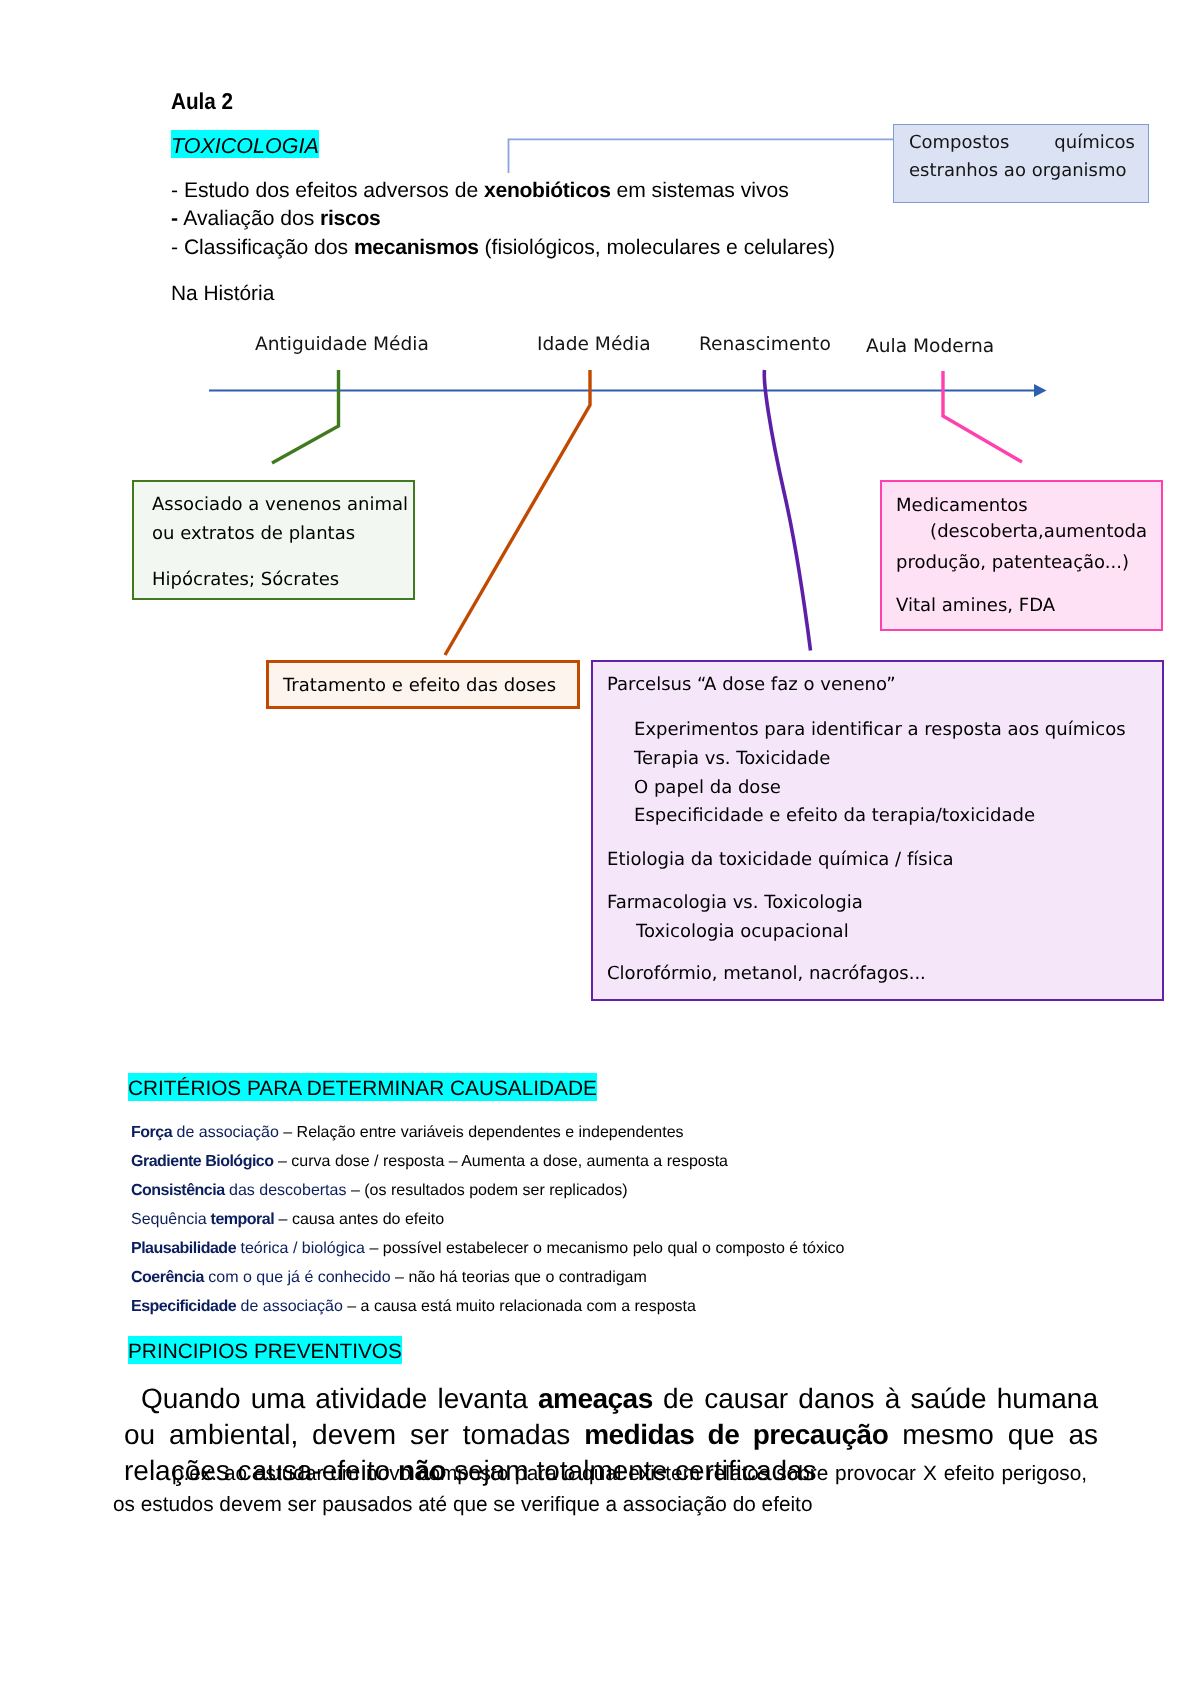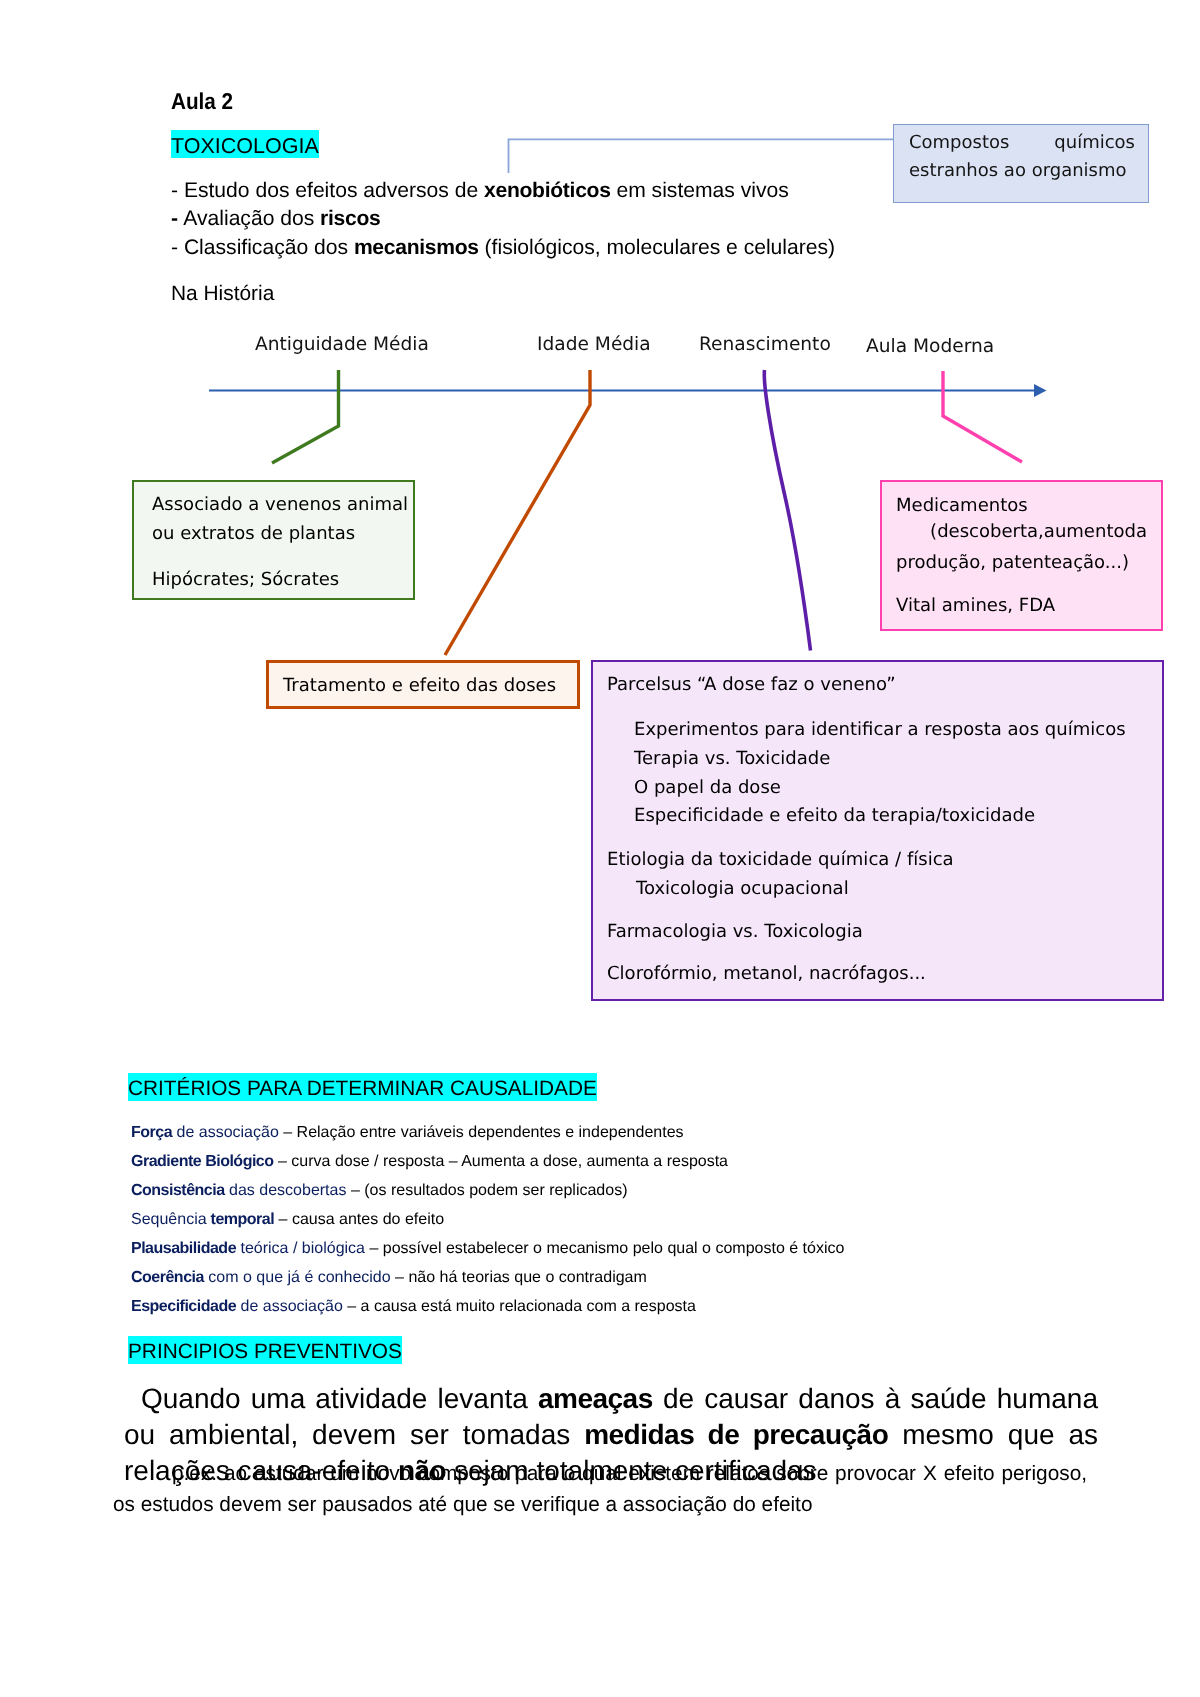--- a/index.html
+++ b/index.html
@@ -6,21 +6,21 @@
   html,body{margin:0;padding:0;}
   body{width:1200px;height:1697px;background:#ffffff;position:relative;overflow:hidden;
        font-family:"Liberation Sans",sans-serif;color:#000;
        -webkit-font-smoothing:antialiased;text-rendering:geometricPrecision;}
   .abs{position:absolute;}
   #page{position:absolute;left:0;top:0;width:1200px;height:1326px;will-change:transform;}
   svg{position:absolute;left:0;top:0;overflow:visible;}
 
   
   .lesson-title{left:171px;top:87.5px;font-size:23px;font-weight:bold;transform:scaleX(0.9);transform-origin:left top;}
-  .sec-head{left:171px;top:130px;font-size:21.5px;}
+  .sec-head{left:171px;top:130px;font-size:21.5px;font-style:italic;}
   .hl{background:#00FFFF;display:inline-block;line-height:24px;padding-top:3.5px;}
   .bullet{left:171px;font-size:21.1px;white-space:nowrap;}
   #b0{top:179px;}
   #b1{top:207px;}
   #b2{top:236px;}
   .bullet b{font-weight:bold;letter-spacing:-0.3px;}
   .hist{left:171px;top:282px;font-size:20.9px;}
 
   
   .callout-blue{left:893px;top:124px;width:256px;height:79px;box-sizing:border-box;
@@ -143,22 +143,22 @@
     <div class="bl sp">Vital amines, FDA</div>
   </div>
 
   <div class="abs box box-purple">
     <div class="bl">Parcelsus “A dose faz o veneno”</div>
     <div class="bl ind sp">Experimentos para identificar a resposta aos químicos</div>
     <div class="bl ind">Terapia vs. Toxicidade</div>
     <div class="bl ind">O papel da dose</div>
     <div class="bl ind">Especificidade e efeito da terapia/toxicidade</div>
     <div class="bl sp2">Etiologia da toxicidade química / física</div>
+    <div class="bl sp3">Farmacologia vs. Toxicologia</div>
     <div class="bl ind2">Toxicologia ocupacional</div>
-    <div class="bl sp3">Farmacologia vs. Toxicologia</div>
     <div class="bl sp4">Clorofórmio, metanol, nacrófagos...</div>
   </div>
 
   <div class="abs crit-head"><span class="hl">CRITÉRIOS PARA DETERMINAR CAUSALIDADE</span></div>
 
   <div class="abs crit-list">
     <div class="crit-item"><b>Força</b><span class="ac"> de associação</span><span> – Relação entre variáveis dependentes e independentes</span></div>
     <div class="crit-item"><b>Gradiente Biológico</b><span> – curva dose / resposta – Aumenta a dose, aumenta a resposta</span></div>
     <div class="crit-item"><b>Consistência</b><span class="ac"> das descobertas</span><span> – (os resultados podem ser replicados)</span></div>
     <div class="crit-item"><span class="ac">Sequência</span><b> temporal</b><span> – causa antes do efeito</span></div>

